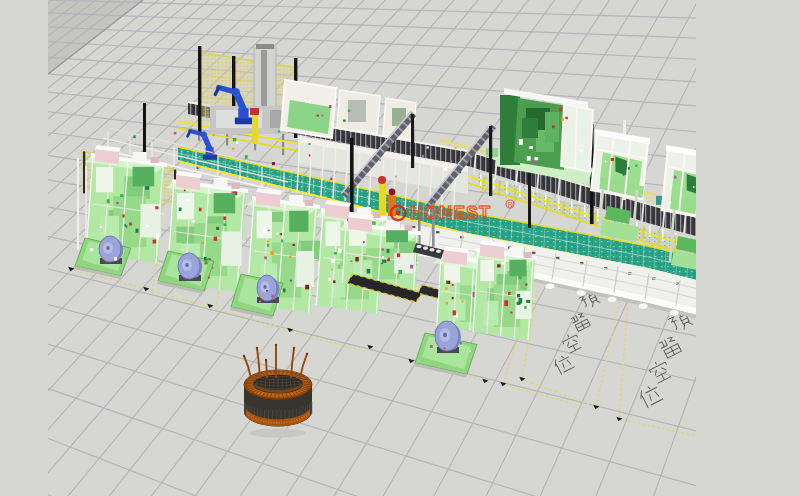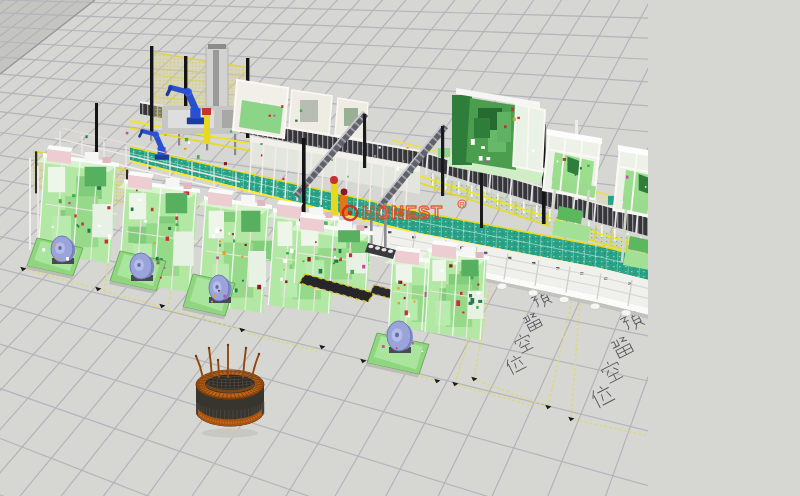--- a/index.html
+++ b/index.html
@@ -1,14 +1,14 @@
 <!DOCTYPE html>
 <html><head><meta charset="utf-8"><style>
 html,body{margin:0;padding:0;background:#d6d6d2;font-family:"Liberation Sans",sans-serif;}
-#c{position:relative;width:648px;height:496px;overflow:hidden;}
+#c{position:relative;width:648px;height:496px;overflow:hidden;margin-left:48px;}
 </style></head><body>
 <div id="c"><svg xmlns="http://www.w3.org/2000/svg" width="800" height="496" viewBox="0 0 800 496">
       <defs>
 <pattern id="slat" width="5" height="16" patternUnits="userSpaceOnUse">
  <rect width="5" height="16" fill="#35353a"></rect>
           <rect x="2" width="1.3" height="16" fill="#94949a"></rect>
 </pattern>
 <pattern id="mesh" width="4" height="4" patternUnits="userSpaceOnUse">
  <rect width="4" height="4" fill="#dedbc2" fill-opacity="0.4"></rect>
           <rect x="1" y="1" width="1.4" height="1.4" fill="#e8df5a"></rect>

